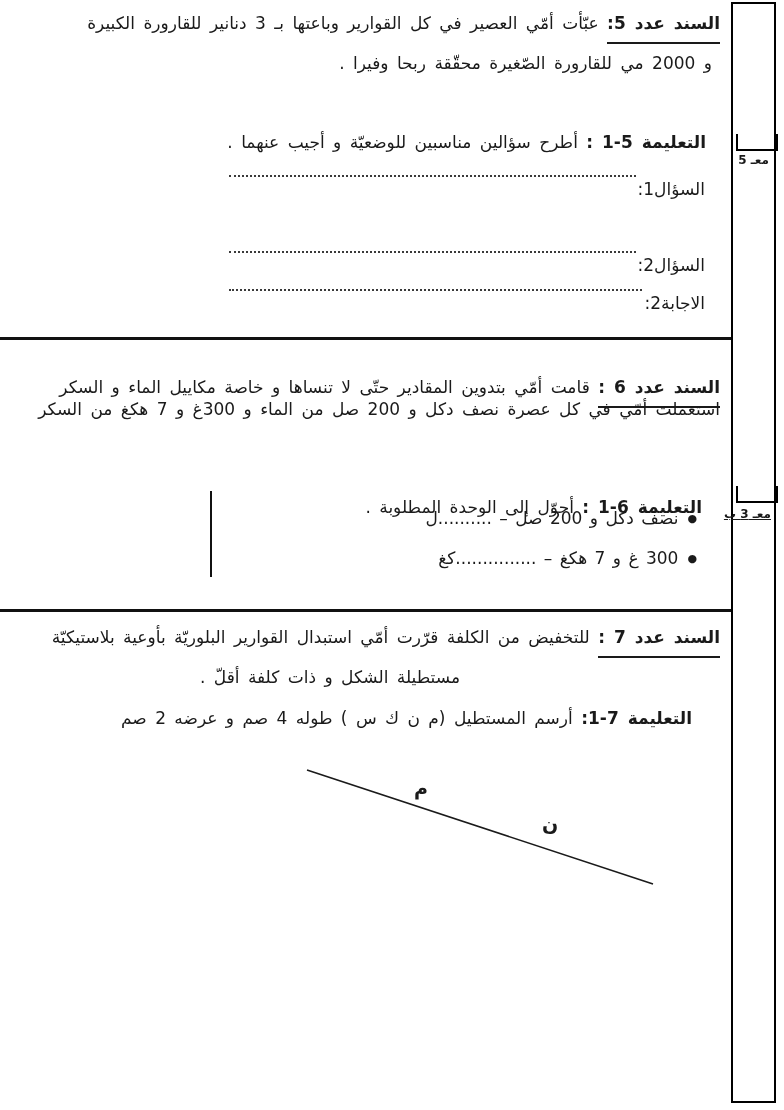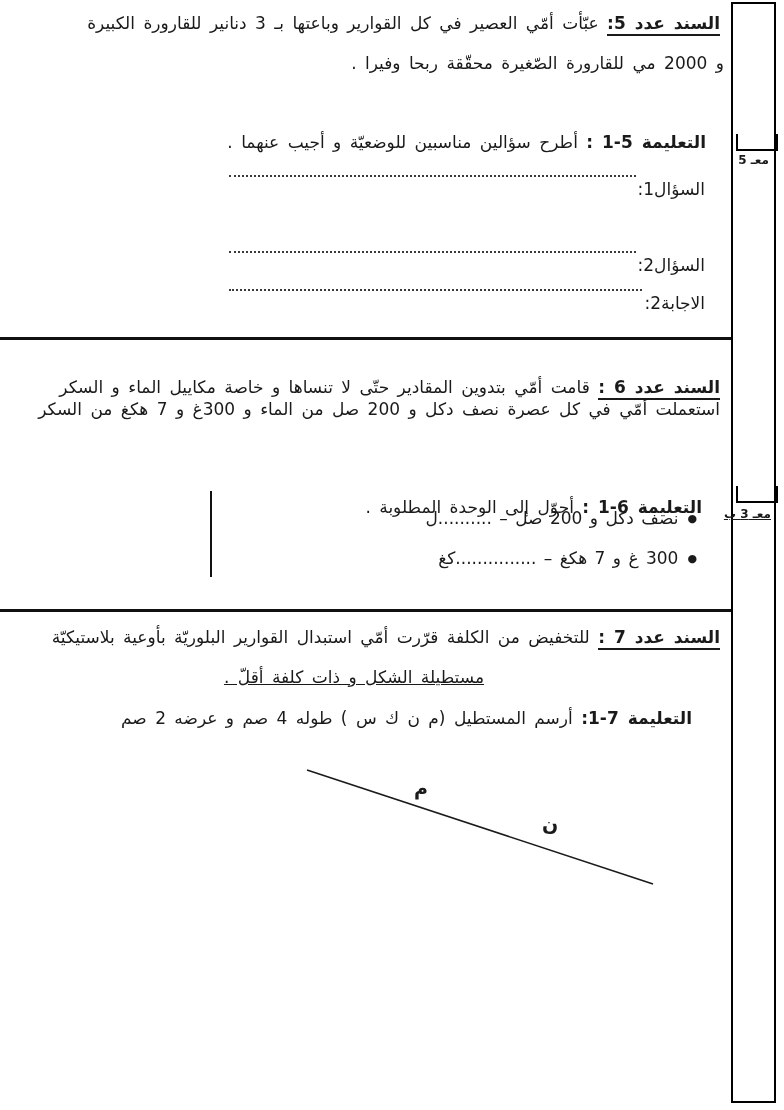--- a/index.html
+++ b/index.html
@@ -13,21 +13,21 @@
     overflow:hidden;
   }
   .line{
     position:absolute;
     font-size:17px;
     line-height:30px;
     white-space:nowrap;
     word-spacing:3px;
     direction:rtl;
   }
-  .heading{font-weight:bold;border-bottom:2px solid #1a1a1a;padding-bottom:1px;}
+  .heading{font-weight:bold;border-bottom:2px solid #1a1a1a;padding-bottom:9px;}
   .ins-heading{font-weight:bold;}
   .divider{position:absolute;left:0;width:731px;height:0;border-top:3px solid #111;}
   
   .q-row{
     position:absolute;
     display:flex;
     flex-direction:row;
     align-items:flex-start;
     width:476px;
     height:30px;
@@ -78,21 +78,21 @@
   .pt-label{position:absolute;font-size:19px;font-weight:bold;}
 </style>
 </head>
 <body>
 
 <div class="page">
 
   <div class="line" style="top:8px;right:64px;">
     <span class="heading">السند عدد 5:</span><span> عبّأت أمّي العصير في كل القوارير وباعتها بـ 3 دنانير للقارورة الكبيرة</span>
   </div>
-  <div class="line" style="top:48px;right:60px;">
+  <div class="line" style="top:48px;right:72px;">
     <span>و 2000 مي للقارورة الصّغيرة محقّقة ربحا وفيرا .</span>
   </div>
 
   <div class="line" style="top:127px;right:78px;">
     <span class="ins-heading">التعليمة 5-1 :</span><span> أطرح سؤالين مناسبين للوضعيّة و أجيب عنهما .</span>
   </div>
 
   <div class="q-row" style="top:175px;right:79px;">
     <span class="q-label">السؤال1:</span>
     <span class="q-dots"></span>
@@ -128,21 +128,21 @@
     <span>300 غ و 7 هكغ – ...............كغ</span>
   </div>
 
   <div class="stray-line"></div>
 
   <div class="divider" style="top:609px;"></div>
 
   <div class="line" style="top:622px;right:64px;">
     <span class="heading">السند عدد 7 :</span><span> للتخفيض من الكلفة قرّرت أمّي استبدال القوارير البلوريّة بأوعية بلاستيكيّة</span>
   </div>
-  <div class="line" style="top:662px;right:300px;text-decoration:underline;">
+  <div class="line" style="top:662px;right:324px;">
     <span>مستطيلة الشكل و ذات كلفة أقلّ .</span>
   </div>
   <div class="line" style="top:703px;right:92px;">
     <span class="ins-heading">التعليمة 7-1:</span><span> أرسم المستطيل (م ن ك س ) طوله 4 صم و عرضه 2 صم</span>
   </div>
 
   <div class="diagram">
     <svg width="400" height="145" viewBox="0 0 400 145">
       <line x1="27" y1="15" x2="373" y2="129" stroke="#1a1a1a" stroke-width="1.6"></line>
     </svg>

